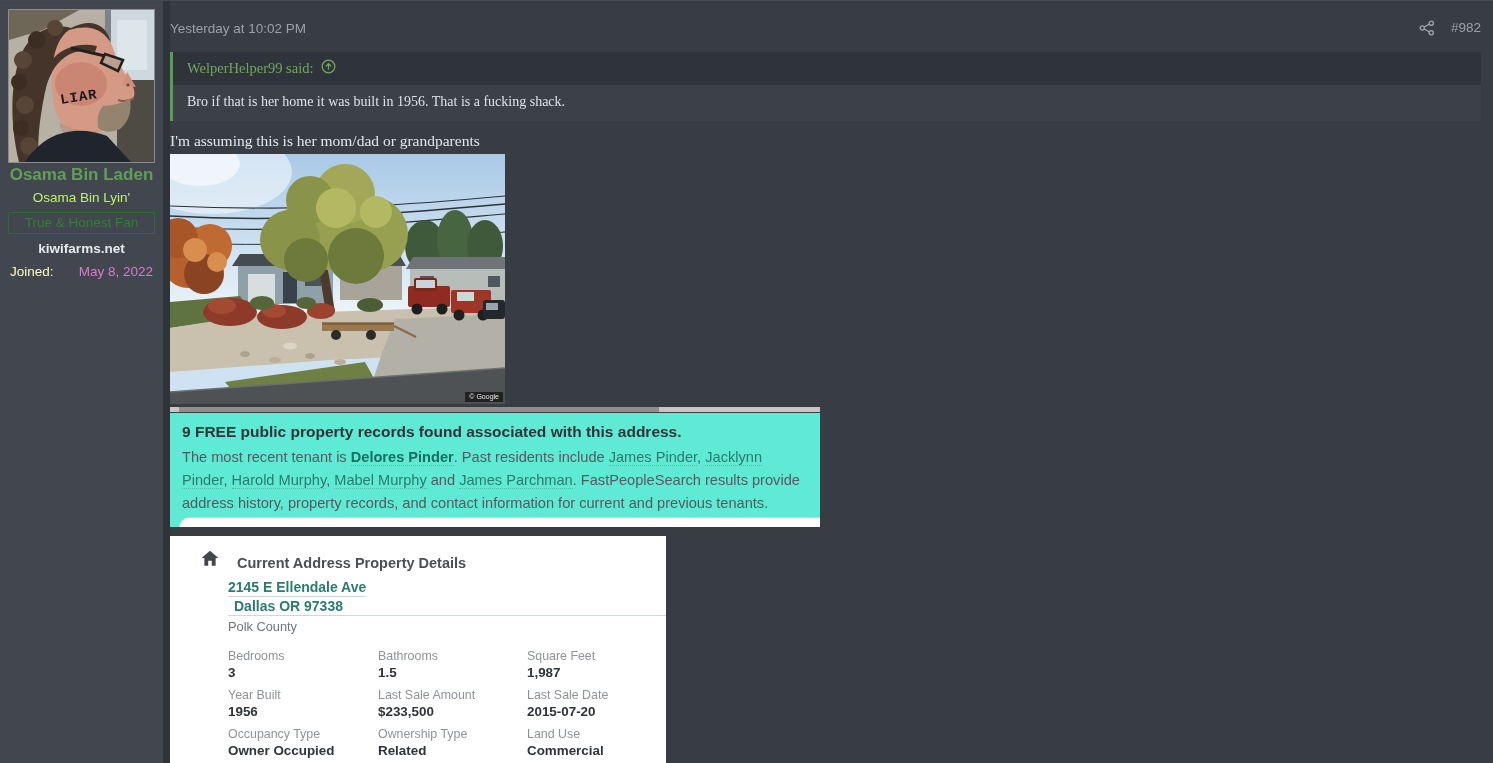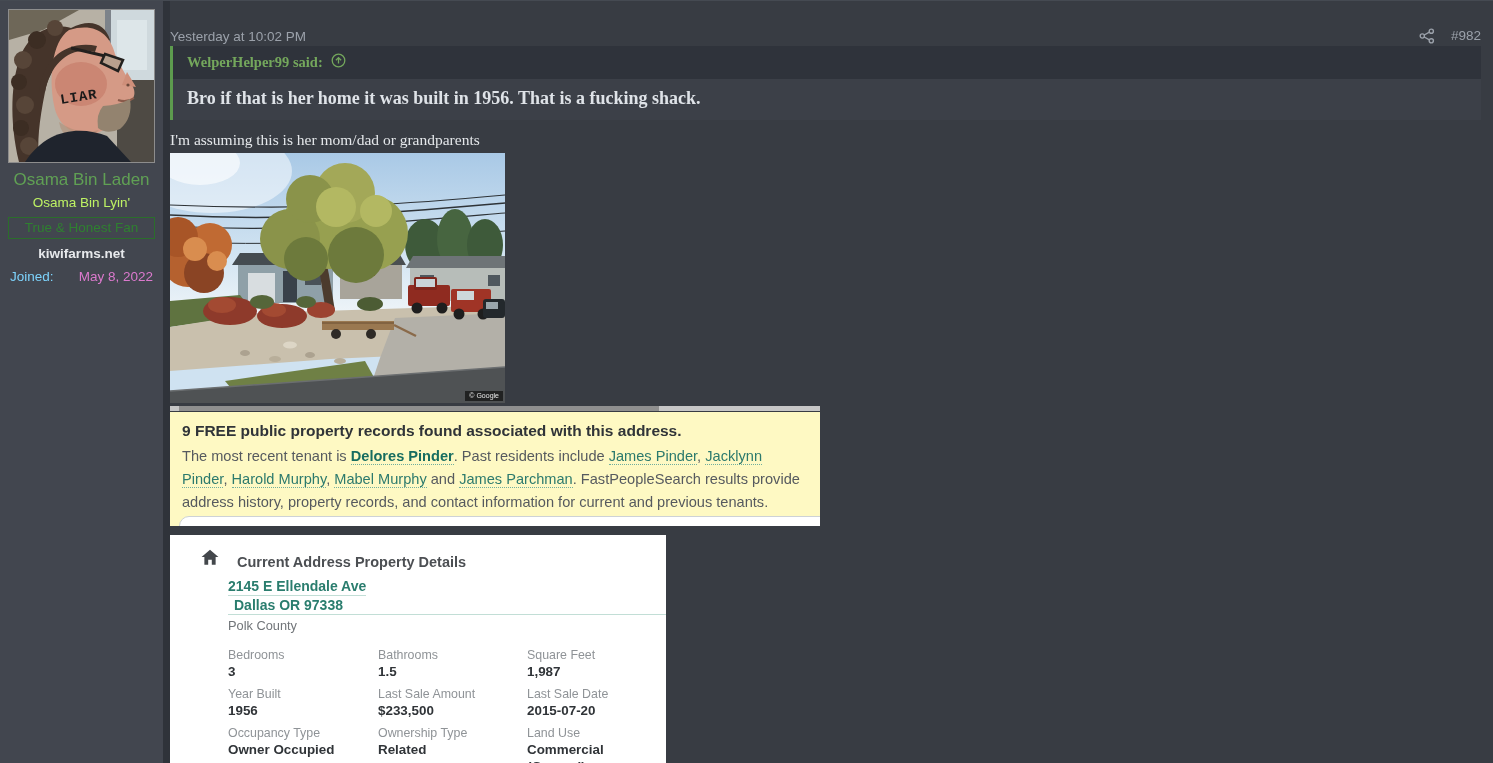--- a/index.html
+++ b/index.html
@@ -8,52 +8,52 @@
 
   .post { position:relative; width:1493px; height:763px; border-top:1px solid #454a52; }
 
   
   .sidebar { position:absolute; left:0; top:0; width:163px; height:763px; background:#42464f; }
   .divider { position:absolute; left:163px; top:0; width:7px; height:763px; background:#2f333a; }
 
   .avatar { width:147px; height:154px; margin:8px auto 0; border:1px solid #8d8d8d; background:#b7b1a5; cursor:pointer; }
   .avatar svg { display:block; }
 
-  .username { margin-top:5px; padding:0 6px; text-align:center; color:#60a054; font-size:17px; font-weight:normal; line-height:24px; cursor:pointer; }
+  .username { padding:0 6px; text-align:center; color:#60a054; font-size:17px; font-weight:bold; line-height:24px; cursor:pointer; }
   .user-title { margin-top:3px; text-align:center; color:#bef264; font-size:13.5px; }
   .badge { margin:7px 8px 0; border:1px solid #2b6e2b; color:#2f8030; text-align:center; font-size:13.5px; padding:2px 0 3px; }
   .site { margin-top:7px; text-align:center; color:#e7e9ec; font-weight:bold; font-size:13.5px; }
   .joined-row { display:flex; justify-content:space-between; margin-top:8px; padding:0 10px; font-size:13.5px; }
-  .joined-row .lbl { color:#7dd3fc; }
+  .joined-row .lbl { color:#fef9c3; }
   .joined-row .val { color:#db79cd;text-align:right; }
 
   
-  .content { position:absolute; left:170px; top:16px; width:1311px; height:677px; }
+  .content { position:absolute; left:170px; top:8px; width:1311px; height:677px; }
 
   .post-header { display:flex; justify-content:space-between; align-items:center; padding-top:11px; }
   .timestamp { color:#9ba1aa; font-size:13.5px; text-decoration:none; cursor:pointer; }
   .header-right { display:flex; gap:16px; }
   .share { cursor:pointer; display:inline-flex; }
   .post-num { color:#9ba1aa; font-size:13.5px; text-decoration:none; cursor:pointer; }
 
-  .quote { margin-top:2px; border-left:3px solid #5d9b4e; background:#3c4048;font-weight:bold; }
+  .quote { margin-top:16px; border-left:3px solid #5d9b4e; background:#3c4048; }
   .quote-header { background:#2f333b; padding:7px 14px; display:flex; align-items:center; gap:8px; cursor:pointer; }
   .quote-header .attr { color:#74a75c; font-family:"Liberation Serif", serif; font-size:14.5px; }
-  .quote-body { padding:9px 14px 11px; color:#dfe3e8; font-family:"Liberation Serif", serif; font-size:18px; }
+  .quote-body { padding:9px 14px 11px; color:#dfe3e8; font-family:"Liberation Serif", serif; font-size:14px; }
 
   .post-text { margin-top:11px; color:#e4e7ea; font-family:"Liberation Serif", serif; font-size:15.5px; }
 
   .street-view { position:relative; margin-top:4px; width:335px; height:250px; cursor:pointer; background:#cfe2f1; }
   .street-view svg { display:block; }
   .watermark { position:absolute; right:2px; bottom:2px; background:rgba(20,20,20,.78); color:#e9e9e9; font-size:7px; padding:1px 4px 2px; }
 
   .hscroll { position:relative; margin-top:3px; width:650px; height:5px; background:#c6c6c6; cursor:pointer; }
   .hscroll .thumb { position:absolute; left:9px; top:0; width:480px; height:5px; background:#8f8f8f; }
 
-  .records-box { position:relative; margin-top:1px; width:650px; height:114px; background:#fef9c3; padding:10px 12px; overflow:hidden; }
+  .records-box { position:relative; margin-top:1px; width:650px; height:114px; background:#5eead4; padding:10px 12px; overflow:hidden; }
   .records-box h3 { color:#303438; font-size:15.5px; font-weight:bold; margin-bottom:5px; }
   .records-text { color:#565a5f; font-size:14.6px; line-height:23px; }
   .records-text a { color:#2c7a6d; text-decoration:none; border-bottom:1px dotted #6fae9e; cursor:pointer; }
   .records-text a.tenant { color:#176d60; font-weight:bold; }
   .partial-card { position:absolute; left:9px; top:104px; width:660px; height:30px; border:1px solid #cdd2d6; border-radius:10px; background:#fff; }
 
   .property-card { margin-top:9px; width:496px; height:260px; background:#ffffff; }
   .card-header { display:flex; align-items:flex-end; gap:18px; padding:14px 0 0 31px; }
   .card-header .heading { color:#4c4f53; font-weight:bold; font-size:14.5px; }
   .address { margin:7px 0 0 58px; }

